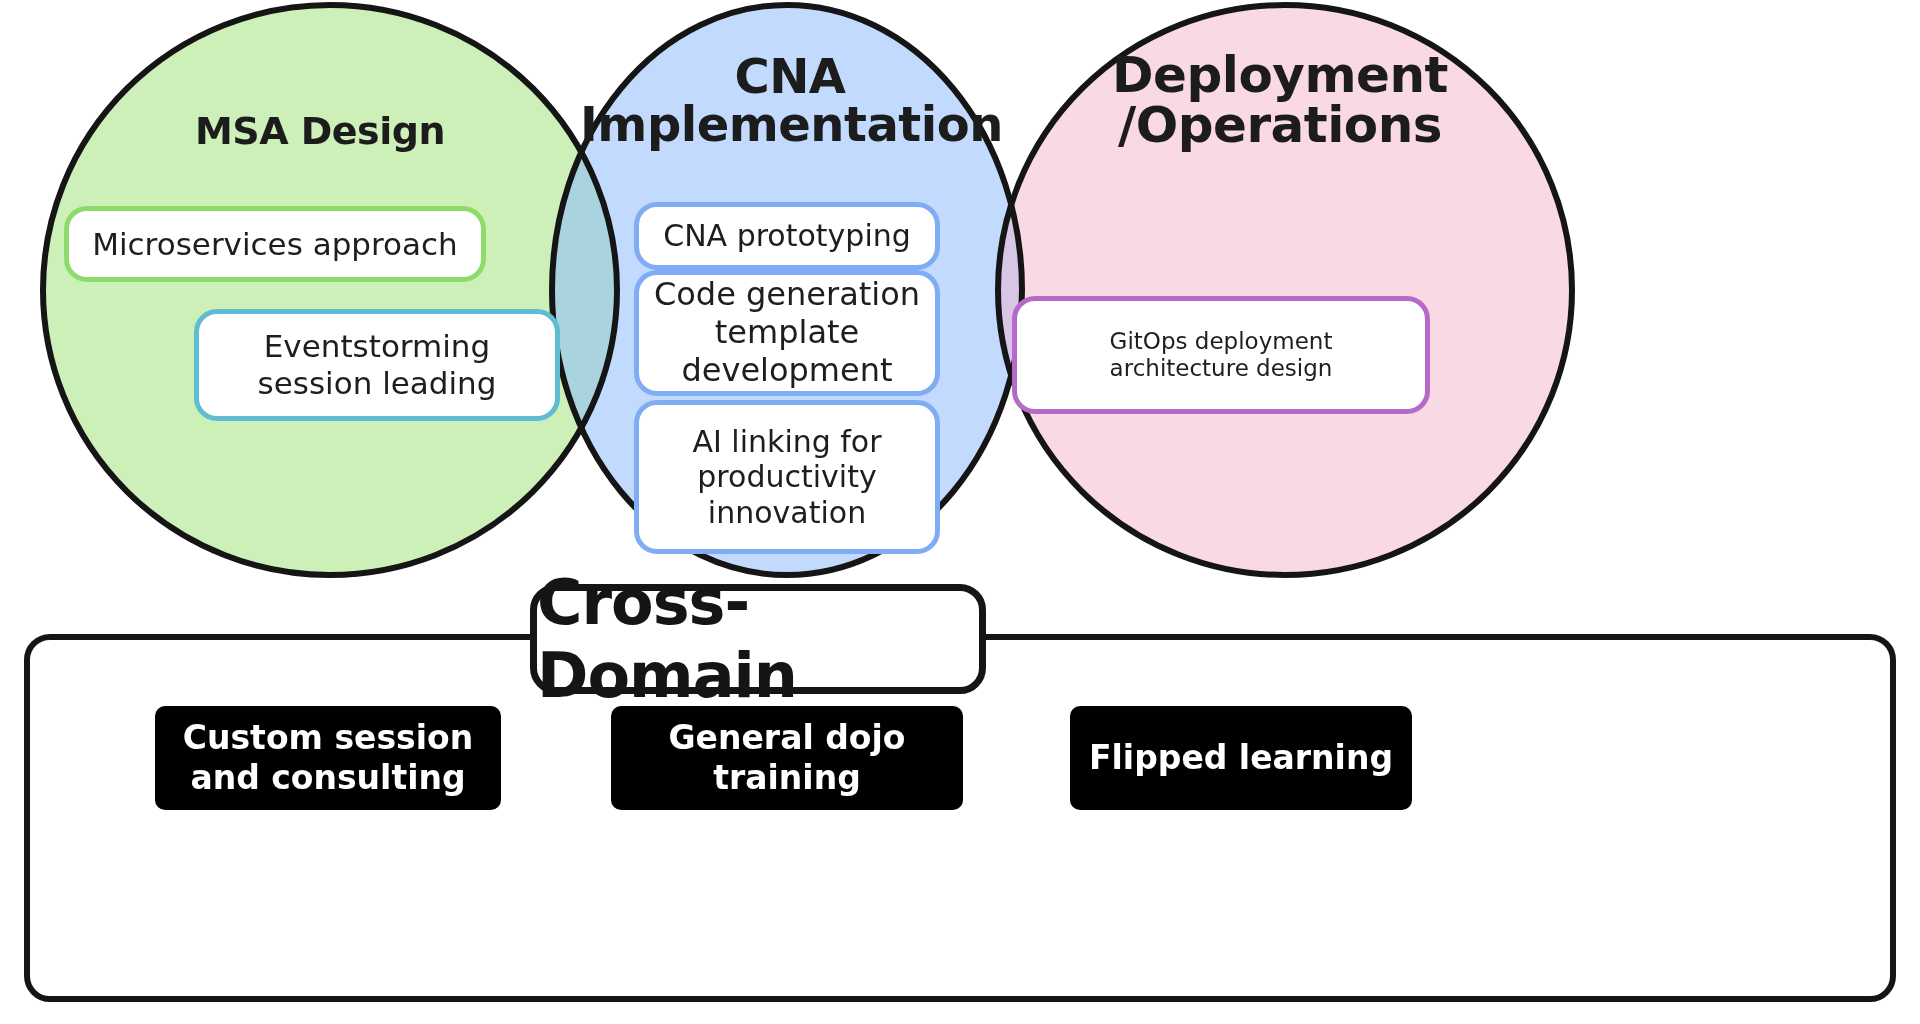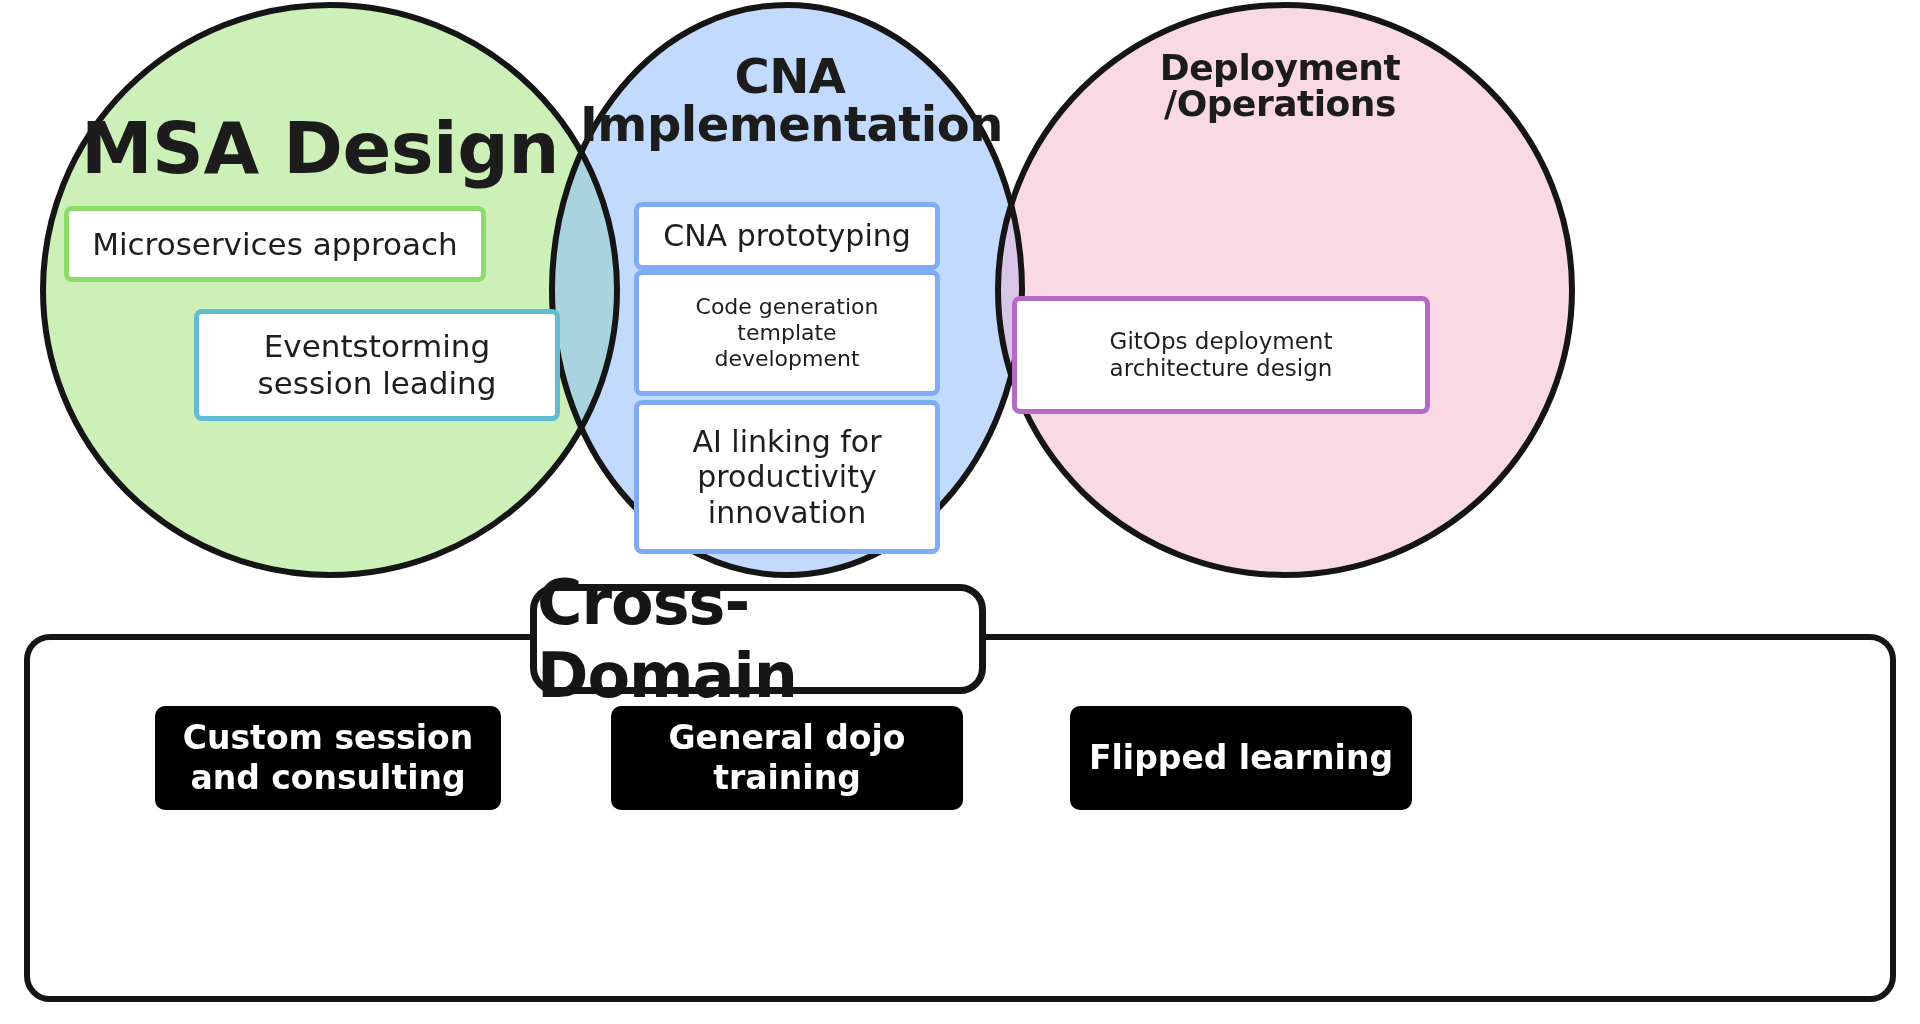--- a/index.html
+++ b/index.html
@@ -39,41 +39,41 @@
     color: #1c1c1c;
     letter-spacing: -0.5px;
     line-height: 1.0;
     white-space: pre-line;
     font-family: "DejaVu Sans", "Liberation Sans", sans-serif;
   }
   #title-msa {
     left: 60px;
     top: 112px;
     width: 520px;
-    font-size: 72px;
+    font-size: 38px;
     text-align: center;
   }
   #title-cna {
     left: 580px;
     top: 52px;
     width: 420px;
     font-size: 48px;
   }
   #title-dep {
     left: 1030px;
     top: 50px;
     width: 500px;
-    font-size: 36px;
+    font-size: 50px;
   }
 
   
   .chip {
     position: absolute;
     background: #ffffff;
-    border-radius: 8px;
+    border-radius: 23px;
     box-sizing: border-box;
     display: flex;
     align-items: center;
     justify-content: center;
     text-align: center;
     color: #1e1e1e;
     font-size: 31px;
     line-height: 1.18;
     padding: 12px 14px;
     white-space: pre-line;
@@ -101,21 +101,21 @@
     height: 68px;
     border: 5px solid #7facf5;
     font-size: 30px;
   }
   #chip-codegen {
     left: 634px;
     top: 270px;
     width: 306px;
     height: 126px;
     border: 5px solid #7facf5;
-    font-size: 22px;
+    font-size: 32px;
   }
   #chip-ai {
     left: 634px;
     top: 400px;
     width: 306px;
     height: 154px;
     border: 5px solid #7facf5;
     font-size: 30px;
   }
   #chip-gitops {

